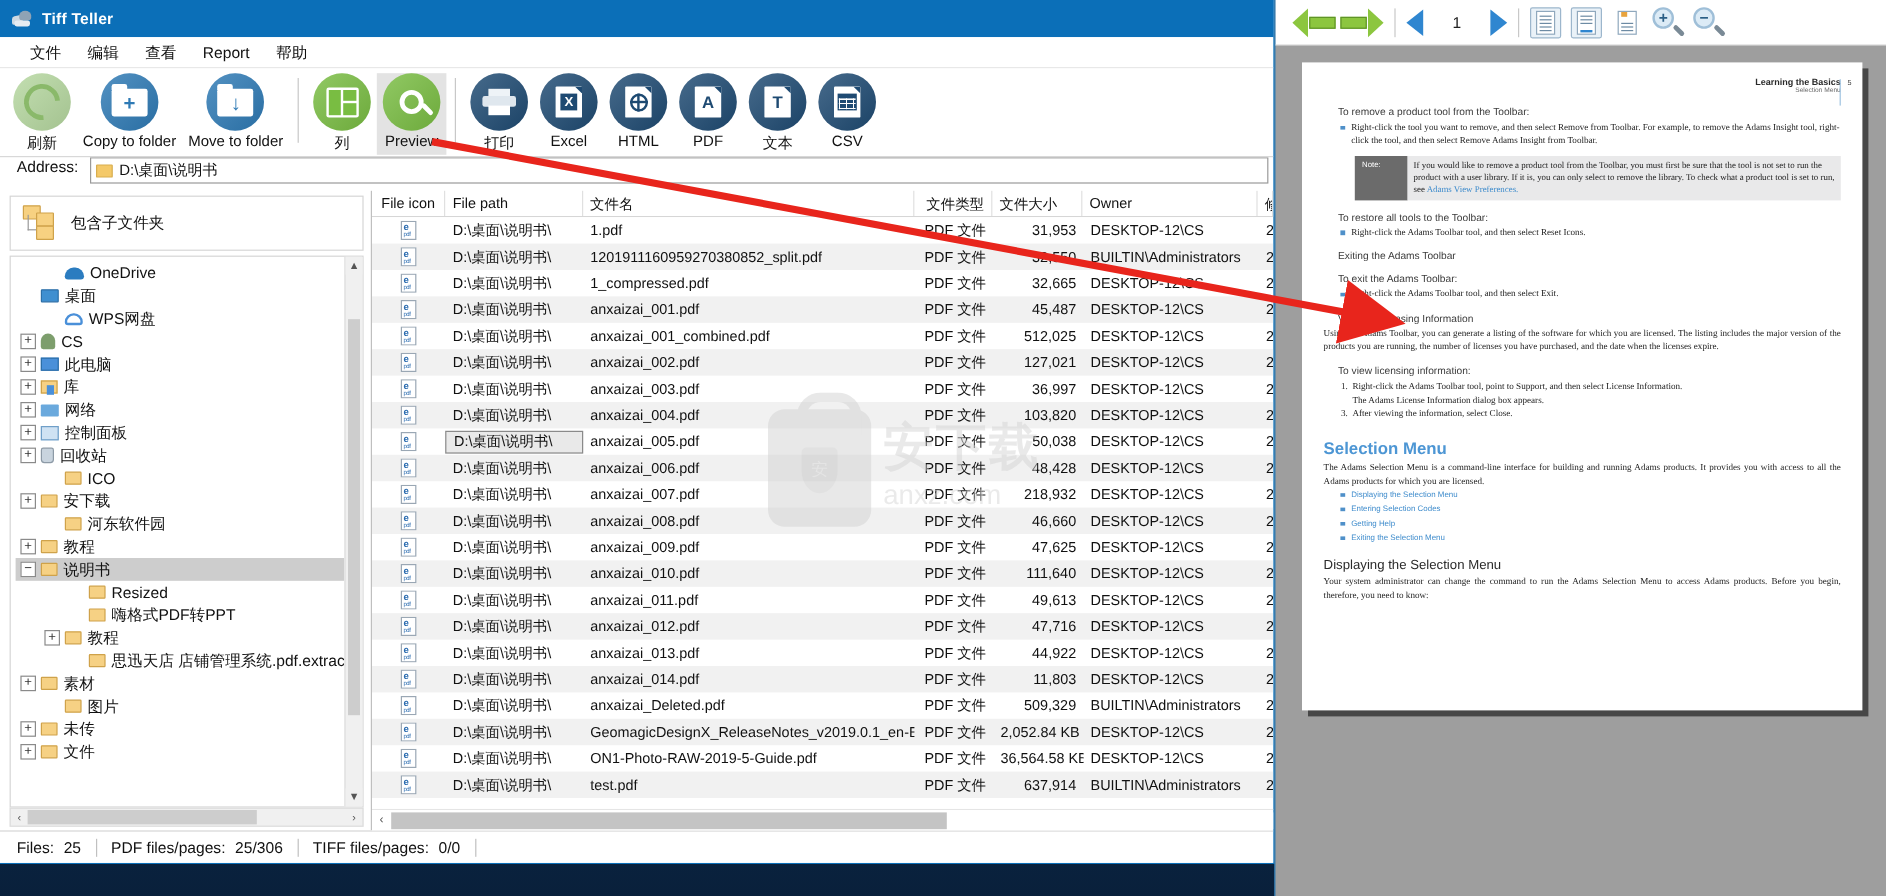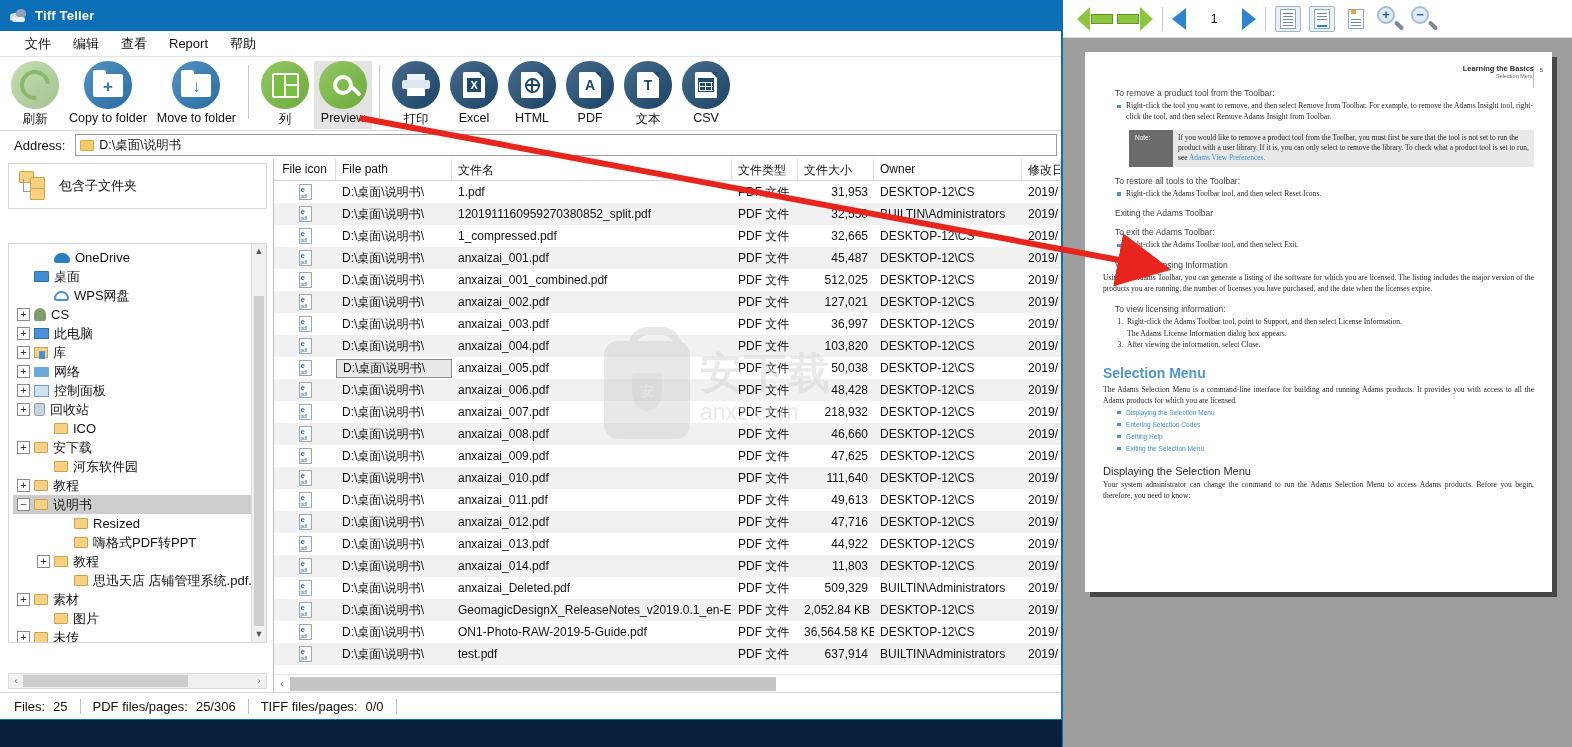--- a/index.html
+++ b/index.html
@@ -85,29 +85,29 @@
   .ic-doc .x{background:#1e4a72;color:#fff;padding:1px 3px;font-size:11px;}
   .ic-globe{width:15px;height:15px;border-radius:50%;border:2px solid #1e4a72;position:relative;}
   .ic-globe::before{content:"";position:absolute;left:50%;top:-2px;bottom:-2px;width:2px;margin-left:-1px;background:#1e4a72;}
   .ic-globe::after{content:"";position:absolute;top:50%;left:-2px;right:-2px;height:2px;margin-top:-1px;background:#1e4a72;}
   .ic-grid{width:16px;height:14px;background:#1e4a72;position:relative;}
   .ic-grid::before{content:"";position:absolute;left:1px;right:1px;top:4px;bottom:1px;
      background:repeating-linear-gradient(#fff 0 1px,#1e4a72 1px 4px),repeating-linear-gradient(90deg,#fff 0 1px,#1e4a72 1px 6px);
      background-blend-mode:lighten;}
 
   
-  .addr-row { height:28px; display:flex; align-items:center; padding:0 4px 0 14px; background:#fff; }
+  .addr-row { height:28px; display:flex; padding:0 4px 0 14px; background:#fff; }
   .addr-row .lbl { font-size:13px; color:#111; margin-right:10px; }
   .addr-box { flex:1; height:22px; border:1px solid #9a9a9a; background:#fff;
               display:flex; align-items:center; padding-left:4px; font-size:12.5px; color:#111;}
   .fold-ic { width:14px;height:11px;background:#f4c969;border:1px solid #d8ad4e;border-radius:1px;margin-right:5px;flex:none;}
 
   
   .main { flex:1; display:flex; min-height:0; }
-  .left-pane { width:274px; border-right:1px solid #bfbfbf; display:flex; flex-direction:column;gap:30px; }
+  .left-pane { width:310px; border-right:1px solid #bfbfbf; display:flex; flex-direction:column; }
   .subchk {
     height:46px; margin:4px 6px 0 8px; border:1px solid #d6d6d6; background:#fff;
     display:flex; align-items:center; padding-left:10px; font-size:13px; color:#111;
   }
   .multi-fold { width:32px;height:30px;position:relative;margin-right:8px;flex:none; }
   .multi-fold i{position:absolute;width:15px;height:12px;background:#f7d181;border:1px solid #cfa24a;border-radius:1px;}
   .multi-fold i:nth-child(1){left:0;top:0;}
   .multi-fold i:nth-child(2){left:11px;top:6px;}
   .multi-fold i:nth-child(3){left:11px;top:17px;}
   .multi-fold::after{content:"";position:absolute;left:4px;top:8px;width:6px;height:12px;border-left:1px solid #999;border-bottom:1px solid #999;}
@@ -147,21 +147,21 @@
   .tbl-head { height:22px; display:flex; background:#fff; border-bottom:1px solid #d6d6d6;
      font-size:12px; color:#111; }
   .tbl-head div { border-right:1px solid #e0e0e0; padding:3px 6px; overflow:hidden; white-space:nowrap; }
   .rows { flex:1; overflow:hidden; background:#fff; position:relative; }
   .row { height:22px; display:flex; font-size:12px; color:#111; align-items:center; }
   .row.alt { background:#f1f1f1; }
   .row > div { padding:0 6px; overflow:hidden; white-space:nowrap; }
   .c-icon{ width:62px; display:flex; justify-content:center; }
   .c-path{ width:116px; }
   .c-name{ width:280px; }
-  .c-type{ width:66px; }
+  .c-type{ width:66px;text-align:right; }
   .c-size{ width:76px; text-align:right; }
   .c-owner{ width:148px; }
   .c-date{ flex:1; }
   .pdf-ic { width:13px;height:16px;background:#fff;border:1px solid #9aa7b4;position:relative;flex:none;}
   .pdf-ic::before{content:"e";position:absolute;left:1px;top:0;font-size:8px;color:#2b6cb0;font-weight:bold;}
   .pdf-ic::after{content:"pdf";position:absolute;left:1px;bottom:0;font-size:5px;color:#2b6cb0;letter-spacing:-.3px;}
   .cellbox { border:1px solid #8a8a8a; background:#e9e9e9; }
 
   .watermark { position:absolute; left:330px; top:160px; width:250px; height:105px;
      pointer-events:none; opacity:.5; }

